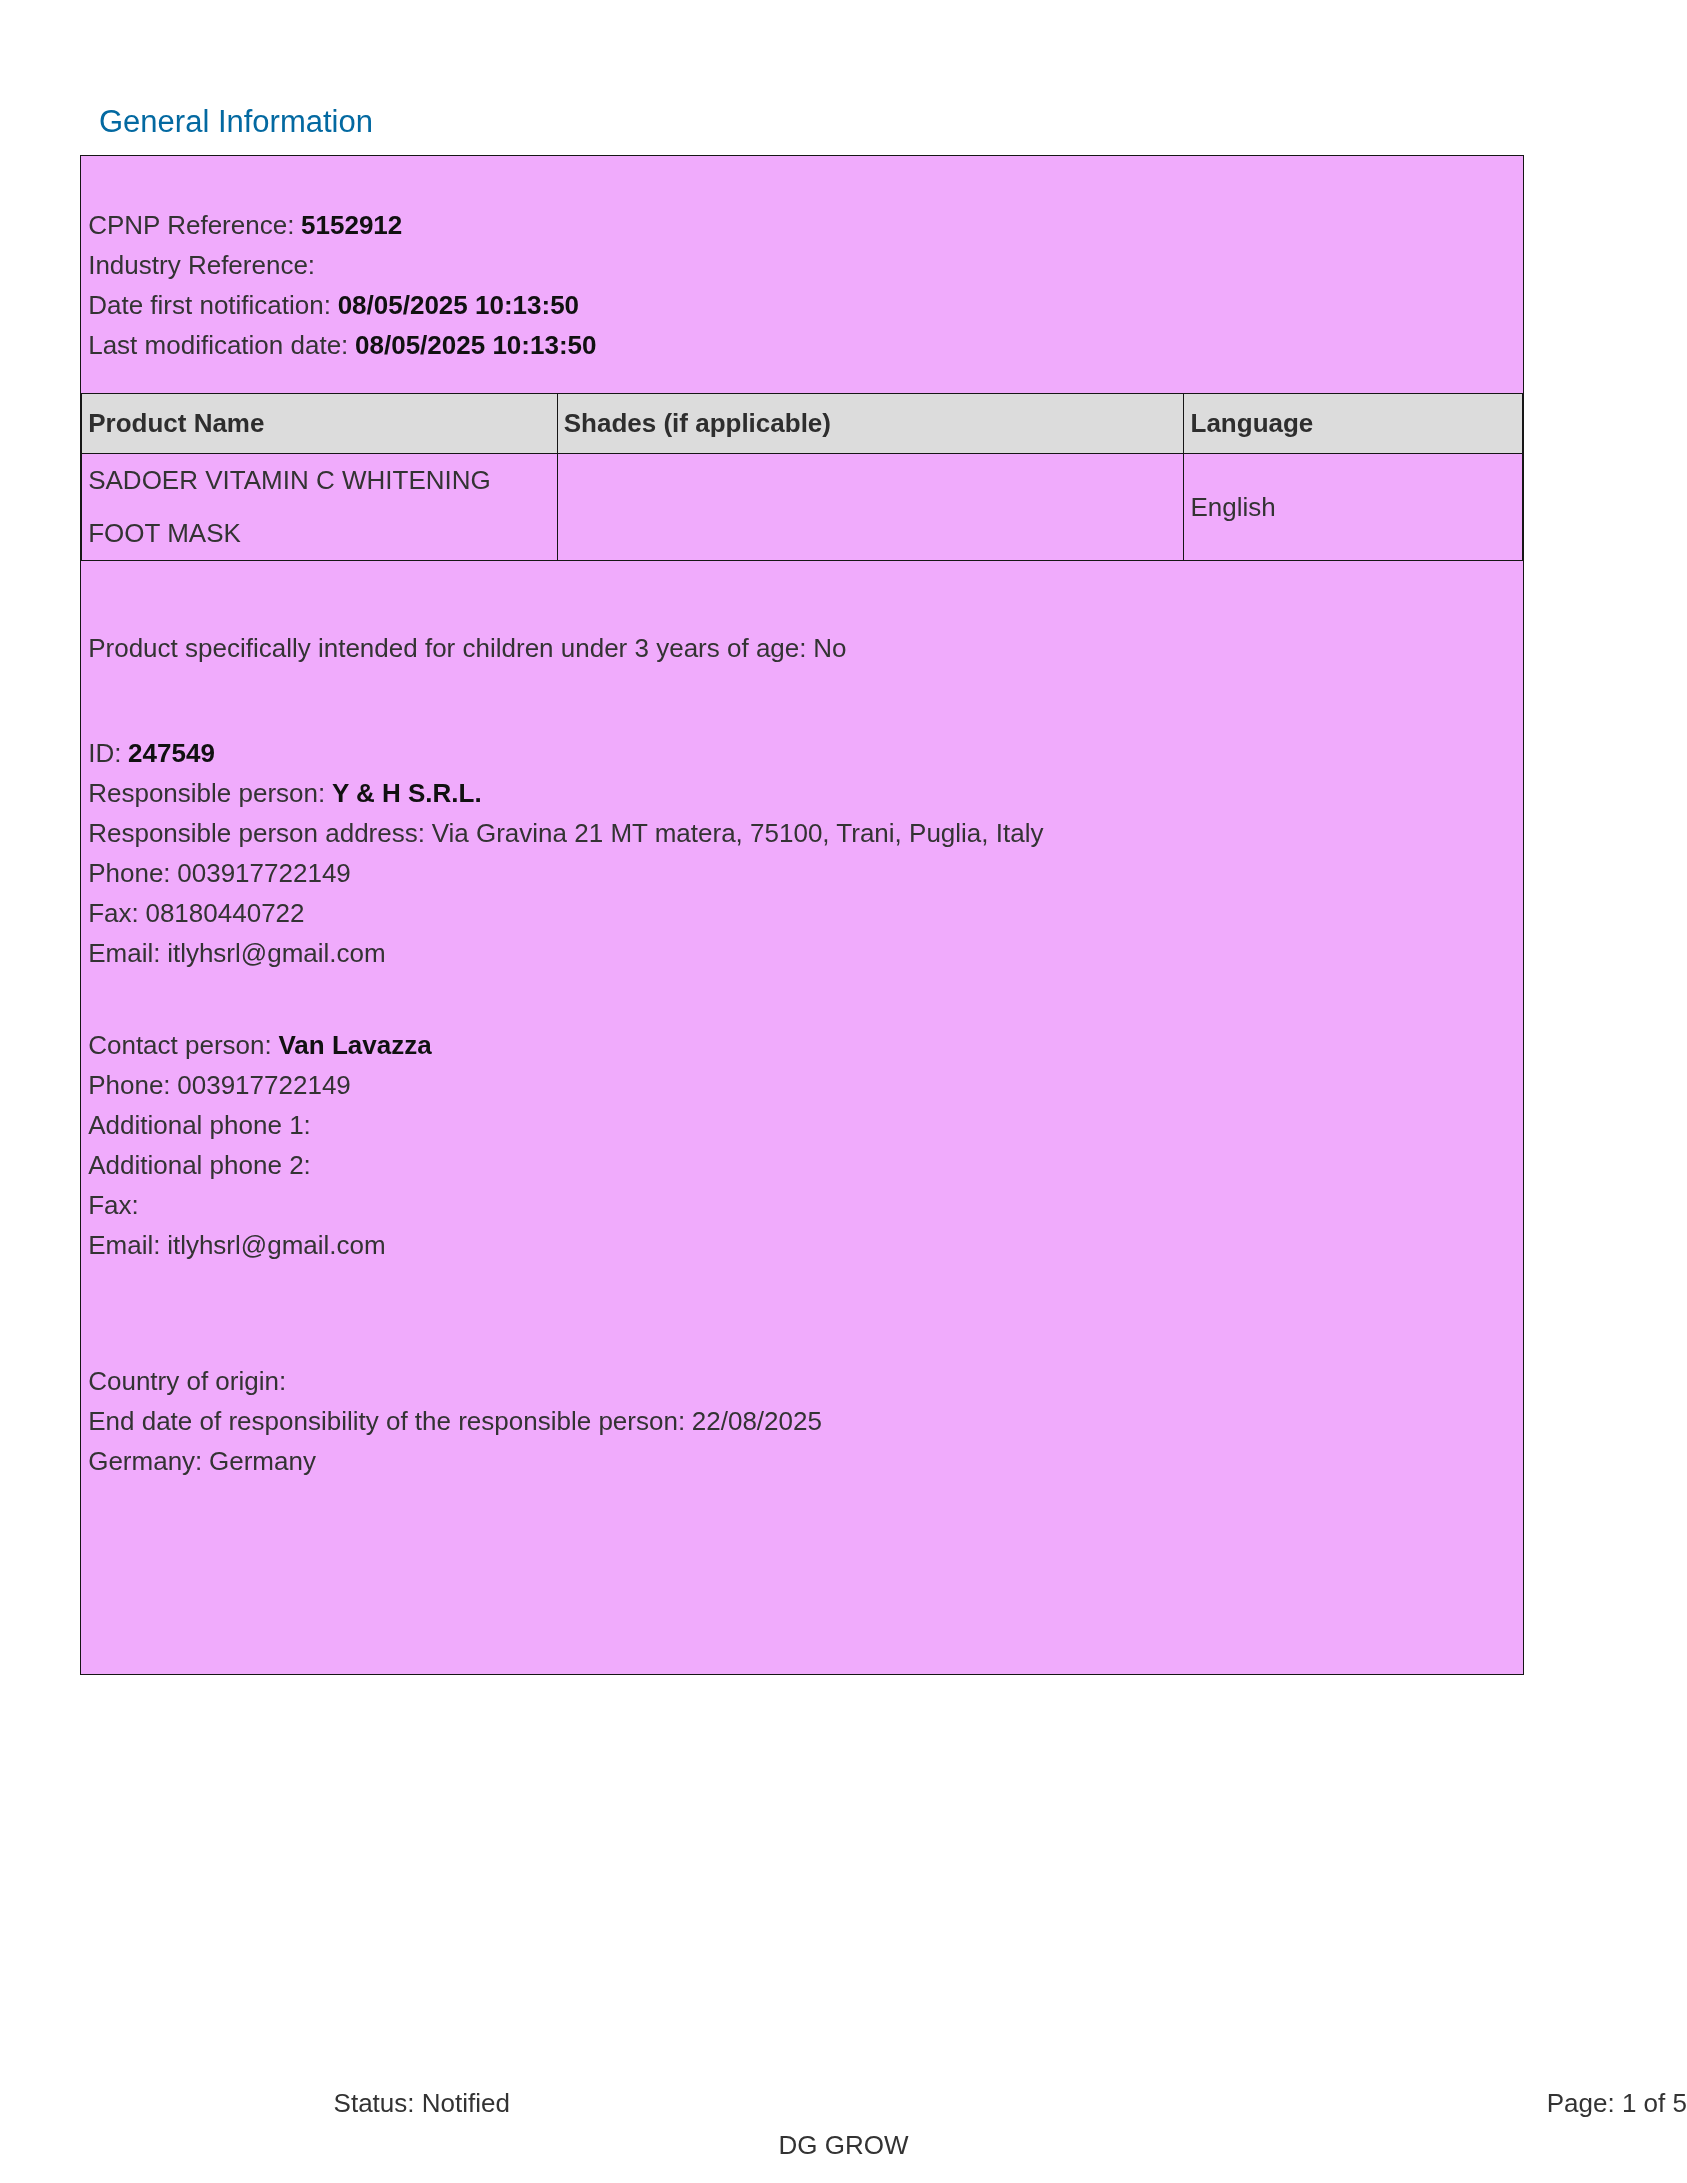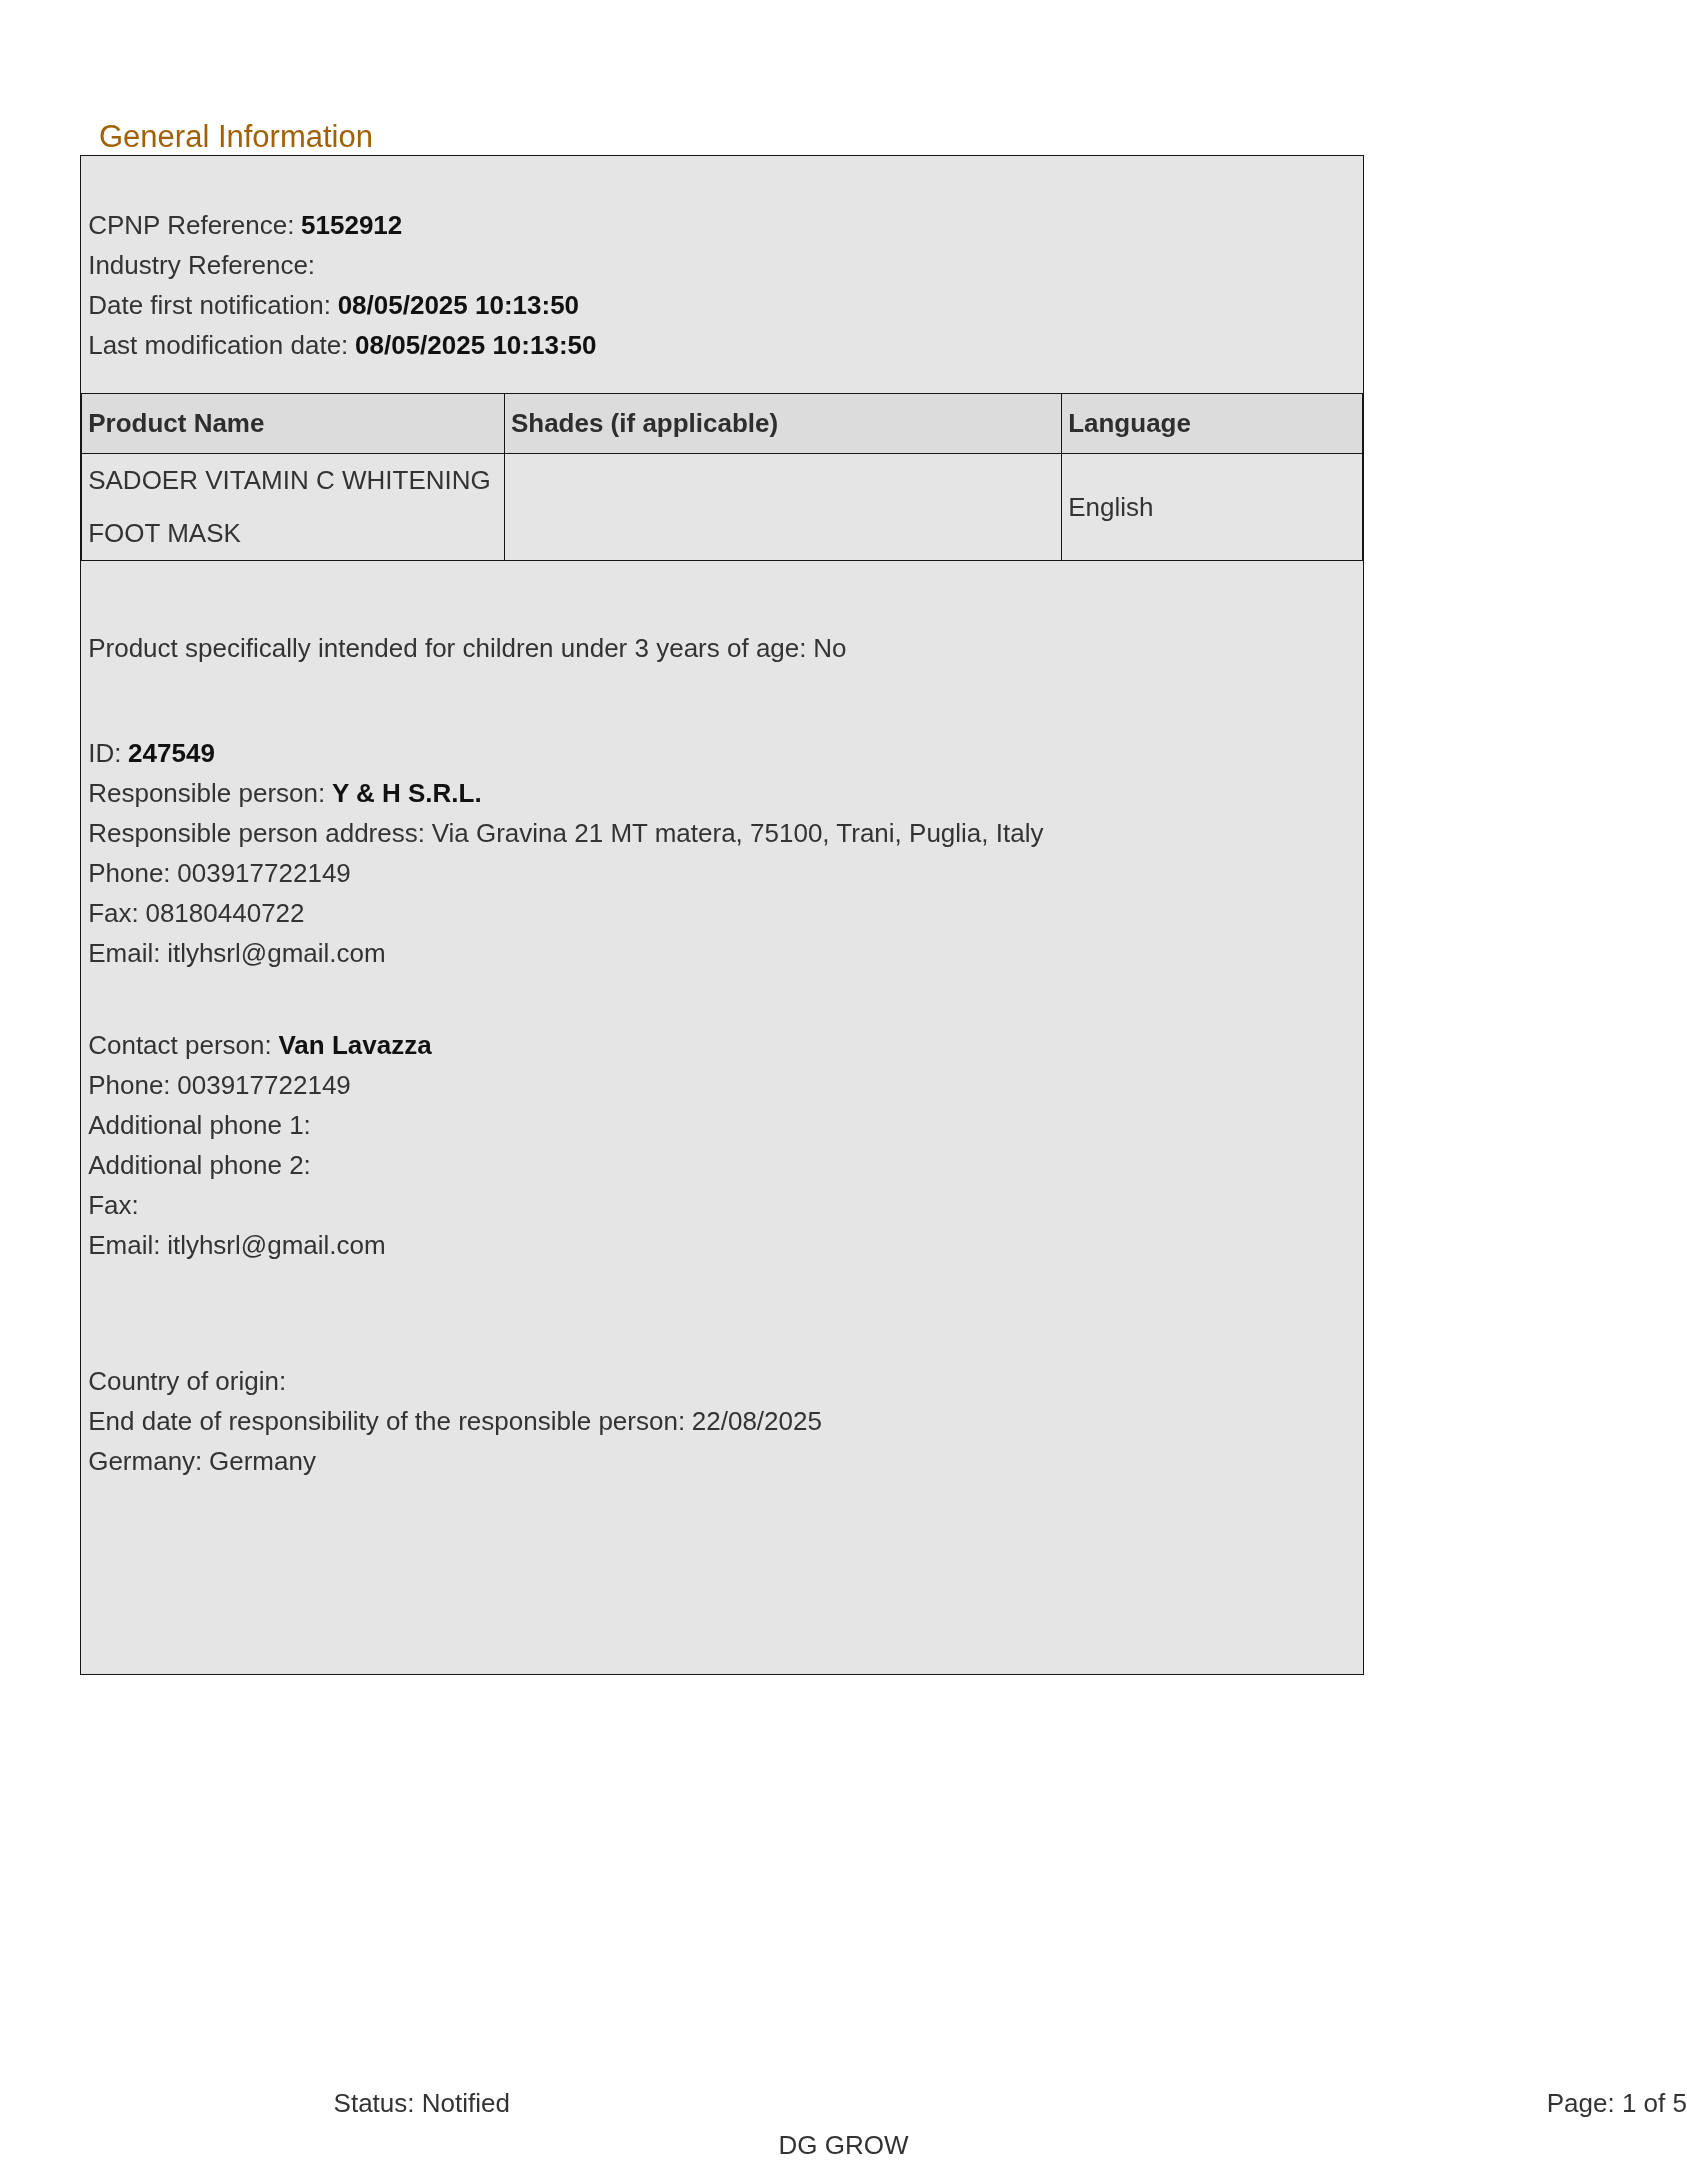--- a/index.html
+++ b/index.html
@@ -9,34 +9,34 @@
     height: 2183px;
     background: #ffffff;
     font-family: "Liberation Sans", "DejaVu Sans", sans-serif;
     font-size: 26px;
     color: #333333;
     overflow: hidden;
   }
   .heading {
     position: absolute;
     left: 99px;
-    top: 118px;
+    top: 103px;
     font-size: 31px;
     line-height: 37px;
-    color: #a16207;
+    color: #0369a1;
   }
   .info-box {
     position: absolute;
     left: 80px;
     top: 155px;
-    width: 1284px;
+    width: 1444px;
     height: 1520px;
     border: 1.6px solid #161616;
     box-sizing: border-box;
-    background: #e5e5e5;
+    background: #f0abfc;
   }
   .txt { padding-left: 7.2px; padding-right: 12.4px; }
   .ref-block { padding-top: 49px; }
   .line { line-height: 40px; min-height: 40px; }
   .lbl { color: #333333; }
   .val { margin-left: 6.7px; }
   .val.b { font-weight: bold; color: #111111; }
 
   table.product-table {
     width: 100%;

